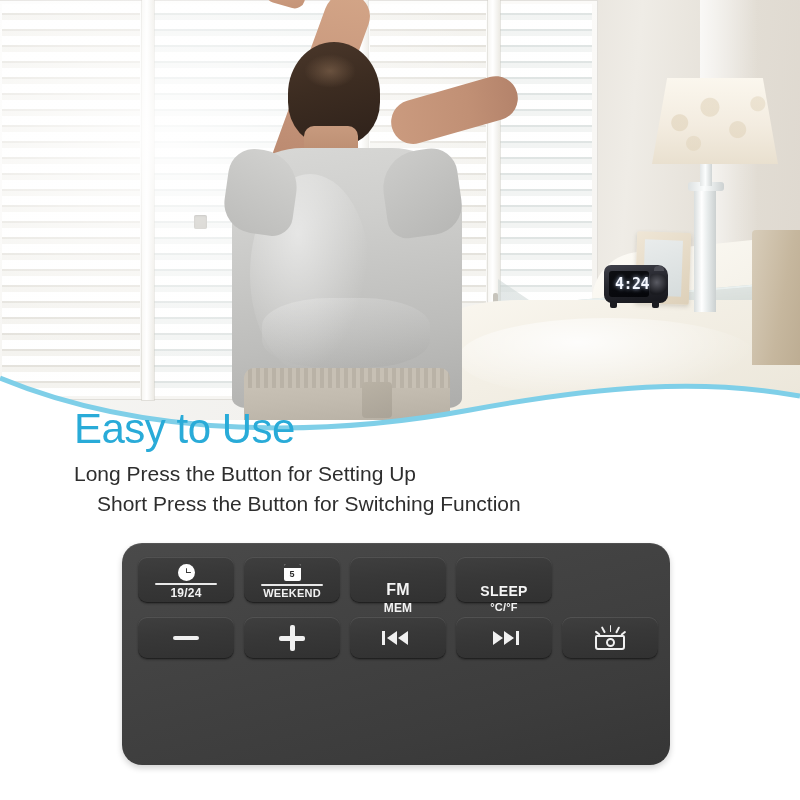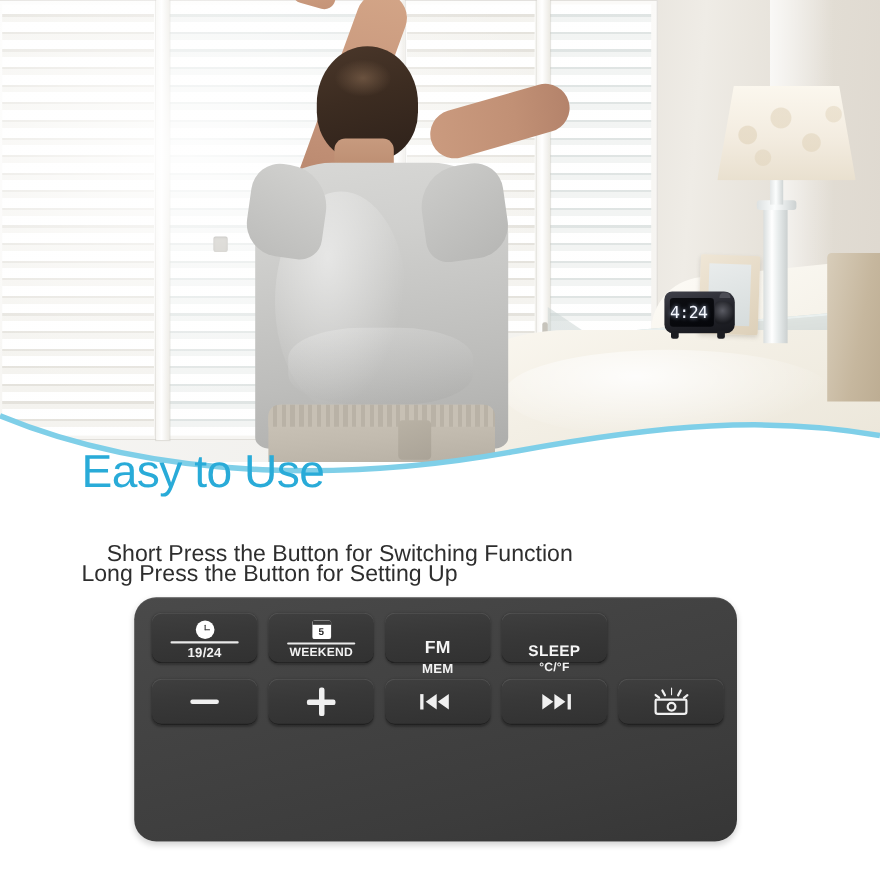--- a/index.html
+++ b/index.html
@@ -182,22 +182,22 @@
   .clock-body {
     position:absolute; left: 0; top: 0; width: 64px; height: 38px;
     background: linear-gradient(170deg,#40414a 0%,#26272e 45%,#16171c 100%);
     border-radius: 7px 10px 8px 8px;
   }
   .clock-screen {
     position:absolute; left: 5px; top: 6px; width: 40px; height: 26px;
     background: linear-gradient(160deg,#0d0e12,#05060a); border-radius: 3px;
   }
   .clock-time {
-    position:absolute; left: 0; right: 0; top: 4px; text-align: left;
-    color: #f4f7ff; font-size: 15px; font-weight: normal; letter-spacing: -.5px;
+    position:absolute; left: 0; right: 0; top: 4px; text-align: right;
+    color: #f4f7ff; font-size: 15px; font-weight: bold; letter-spacing: -.5px;
     font-family: "DejaVu Sans Mono", monospace;
     text-shadow: 0 0 4px rgba(200,220,255,.85);
   }
   .clock-lens {
     position:absolute; left: 46px; top: 9px; width: 17px; height: 21px;
     background: radial-gradient(circle at 40% 40%, #5a5b63, #1a1b20 70%);
     border-radius: 4px 8px 8px 4px;
   }
   .clock-knob { position:absolute; left:50px; top:1px; width:10px; height:5px;
     background:#4c4d55; border-radius: 4px 4px 0 0; }
@@ -252,21 +252,21 @@
   
   .wave { position: absolute; left: 0; top: 352px; width: 800px; height: 90px; }
 
   
   .headline {
     position: absolute; left: 74px; top: 405px;
     font-size: 42px; font-weight: normal; color: #29abd8;
     letter-spacing: -.5px; white-space: nowrap;
   }
   .sub { position: absolute; left: 74px; font-size: 21px; color: #2e2e2e; white-space: nowrap; }
-  .sub1 { top: 462px; margin-top: 48px; }
+  .sub1 { top: 462px; }
   .sub2 { top: 492px; margin-left: 23px; }
 
   
   .panel {
     position: absolute; left: 122px; top: 543px; width: 548px; height: 222px;
     background: linear-gradient(165deg,#4a4a4a 0%,#434343 35%,#3c3c3c 75%,#363636 100%);
     border-radius: 20px;
     box-shadow: 0 3px 6px rgba(0,0,0,.18), inset 0 1px 0 rgba(255,255,255,.07);
   }
   .row { position: absolute; display: flex; gap: 10px; }

